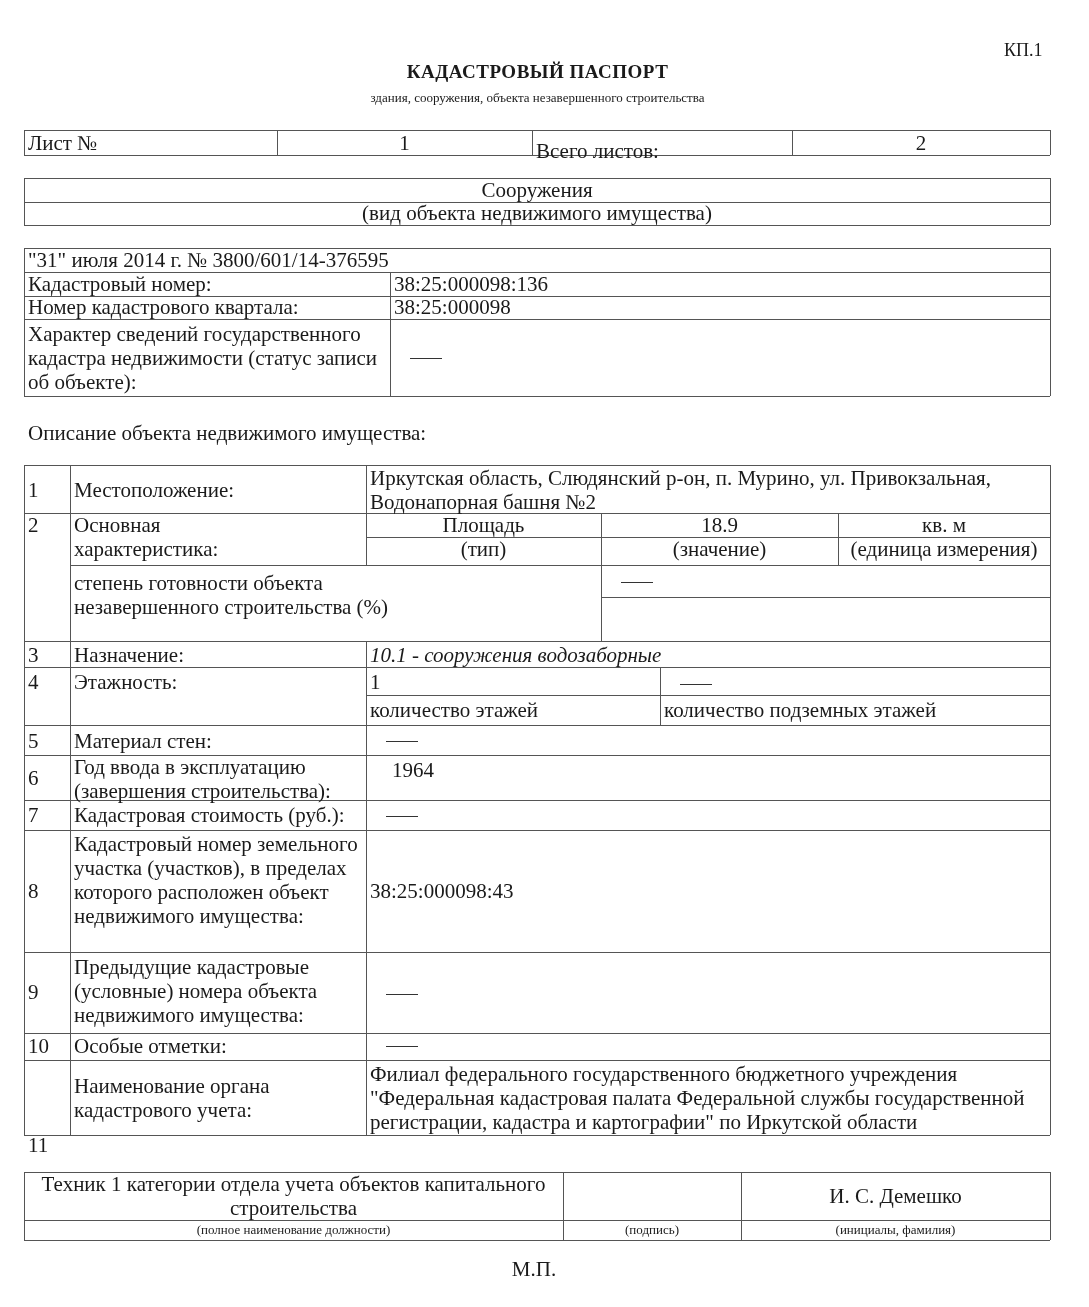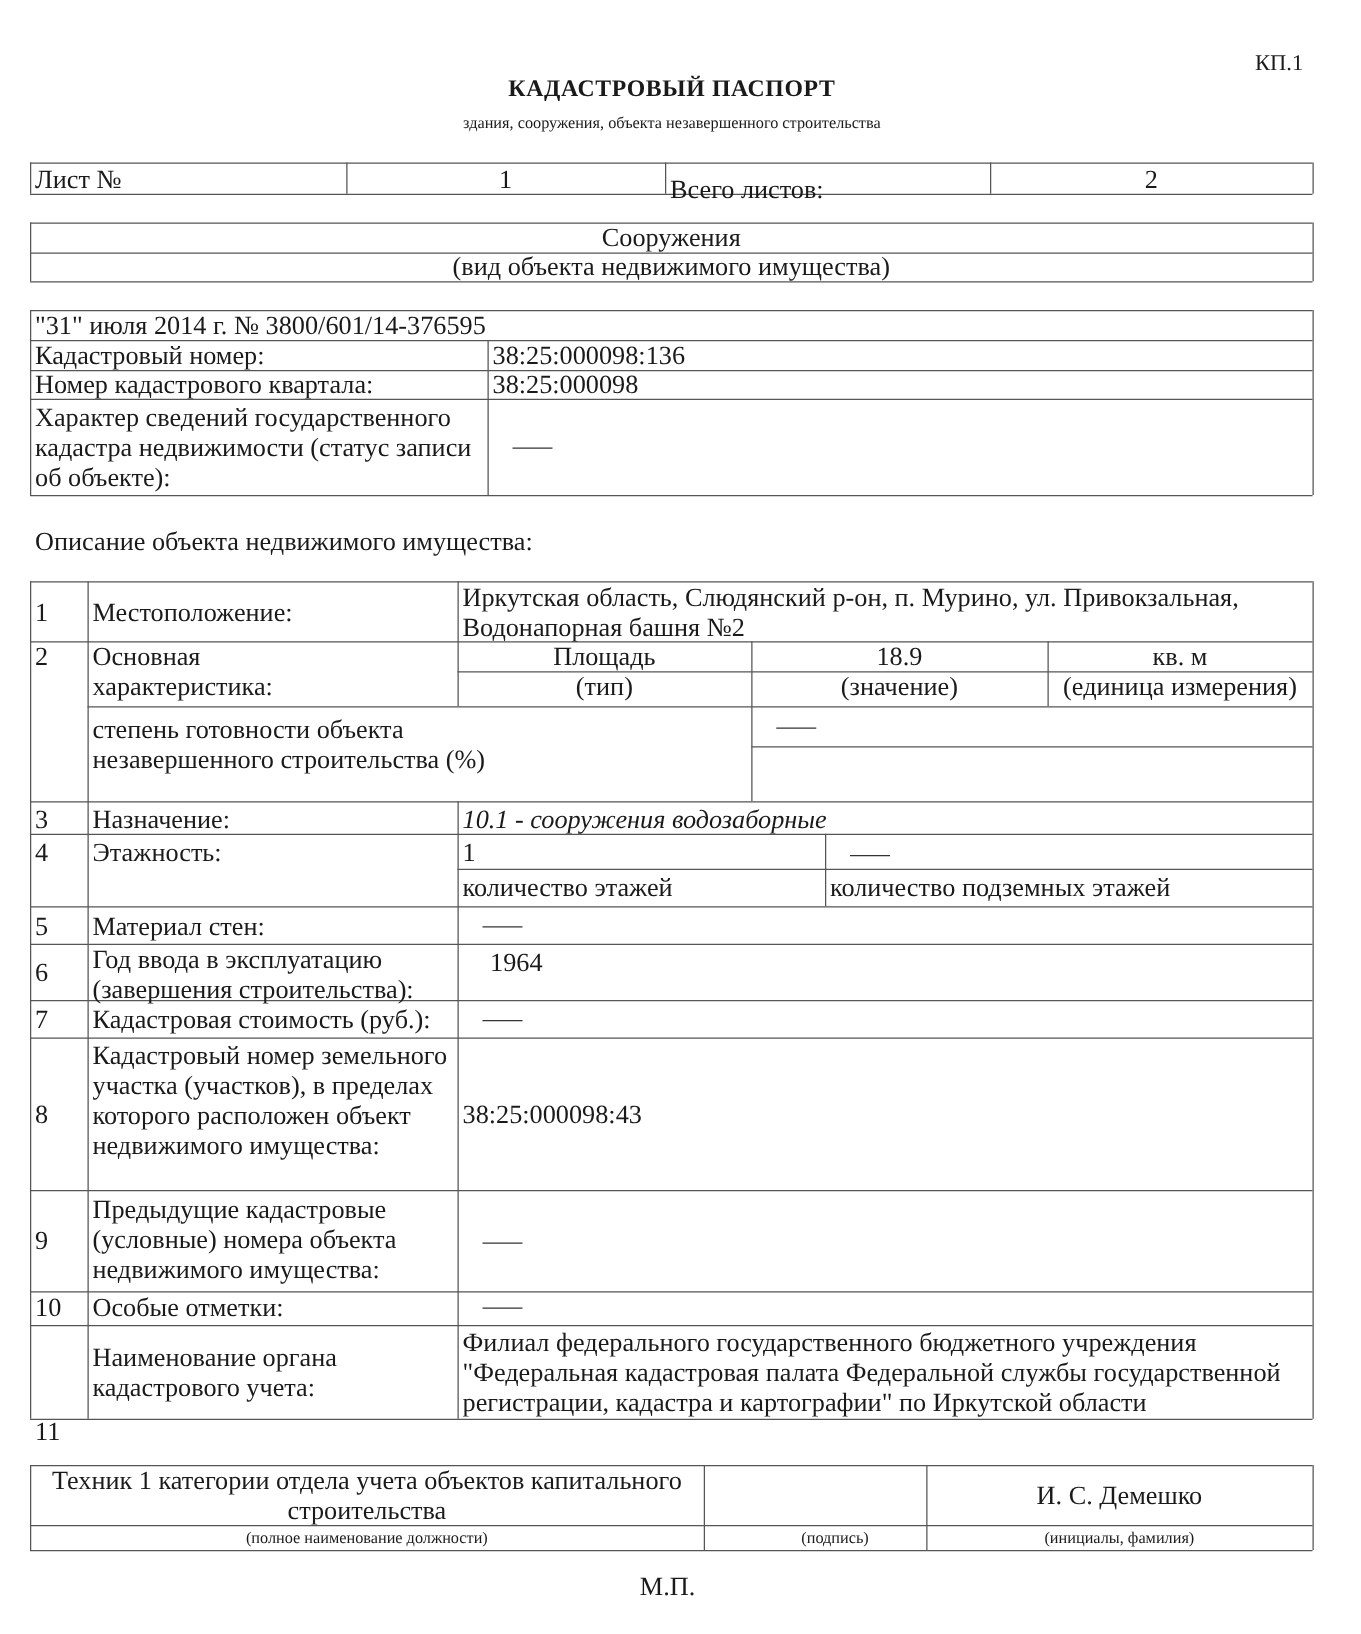--- a/index.html
+++ b/index.html
@@ -174,17 +174,17 @@
   <div class="line-h" style="left:24px; top:1220px; width:1026px;"></div>
   <div class="line-h" style="left:24px; top:1240px; width:1026px;"></div>
   <div class="line-v" style="left:24px; top:1172px; height:68px;"></div>
   <div class="line-v" style="left:563px; top:1172px; height:68px;"></div>
   <div class="line-v" style="left:741px; top:1172px; height:68px;"></div>
   <div class="line-v" style="left:1050px; top:1172px; height:68px;"></div>
   <div class="t tc ml" style="left:30px; top:1172px; width:527px;">Техник 1 категории отдела учета объектов капитального строительства</div>
   <div class="t tc" style="left:563px; top:1184px; width:178px;"></div>
   <div class="t tc" style="left:741px; top:1184px; width:309px;">И. С. Демешко</div>
   <div class="t tc small" style="left:24px; top:1219px; width:539px; line-height:22px;">(полное наименование должности)</div>
-  <div class="t tc small" style="left:563px; top:1219px; width:178px; line-height:22px;margin-left:16px;">(подпись)</div>
+  <div class="t tc small" style="left:563px; top:1219px; width:178px; line-height:22px;">(подпись)</div>
   <div class="t tc small" style="left:741px; top:1219px; width:309px; line-height:22px;">(инициалы, фамилия)</div>
 </div>
 
 <div class="t tc" style="left:484px; top:1257px; width:100px;">М.П.</div>
 
 </body></html>

